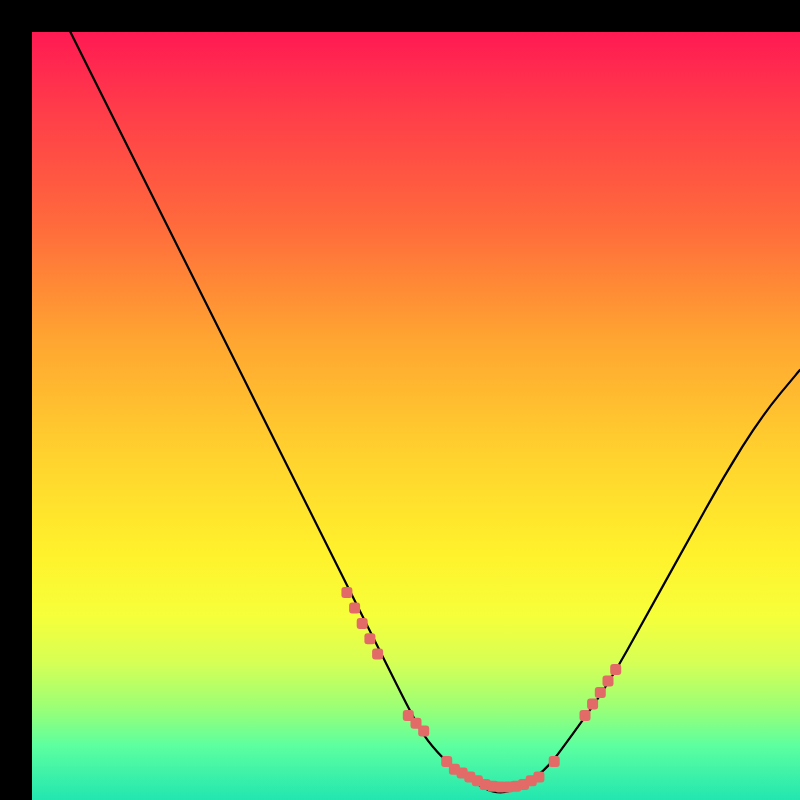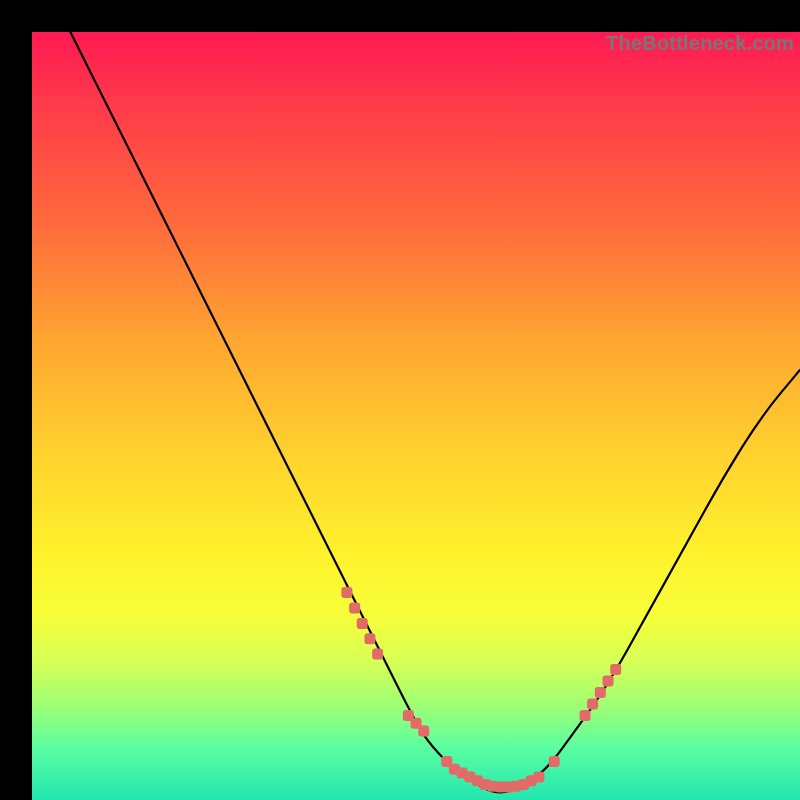--- a/index.html
+++ b/index.html
@@ -111,15 +111,14 @@
           <rect x="501.4" y="739.5" width="11" height="11" rx="3" ry="3" class="marker"></rect>
           <rect x="516.7" y="724.1" width="11" height="11" rx="3" ry="3" class="marker"></rect>
           <rect x="547.5" y="678.0" width="11" height="11" rx="3" ry="3" class="marker"></rect>
           <rect x="555.1" y="666.5" width="11" height="11" rx="3" ry="3" class="marker"></rect>
           <rect x="562.8" y="655.0" width="11" height="11" rx="3" ry="3" class="marker"></rect>
           <rect x="570.5" y="643.5" width="11" height="11" rx="3" ry="3" class="marker"></rect>
           <rect x="578.2" y="631.9" width="11" height="11" rx="3" ry="3" class="marker"></rect>
         </g>
     </svg>
 
-    <div class="watermark">TheBottleneck.com</div>
   </div>
 </div>
 
 </body></html>

